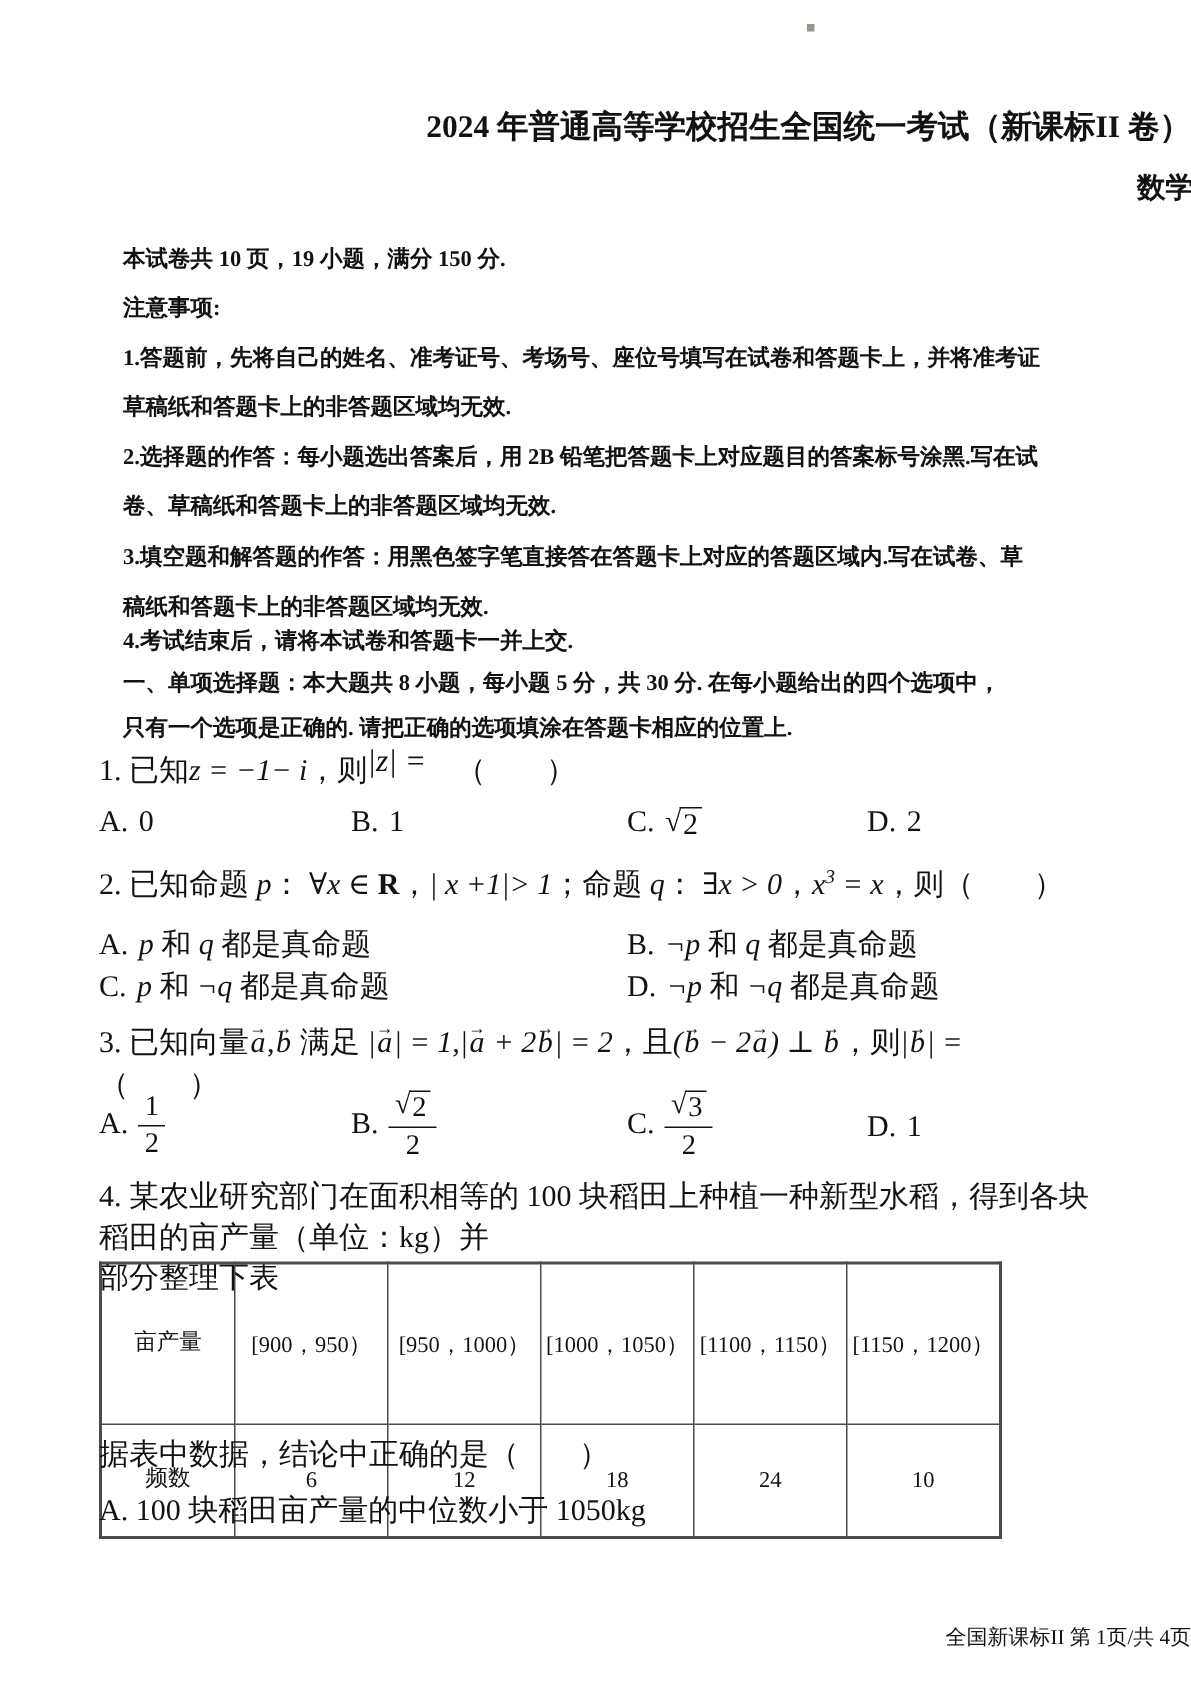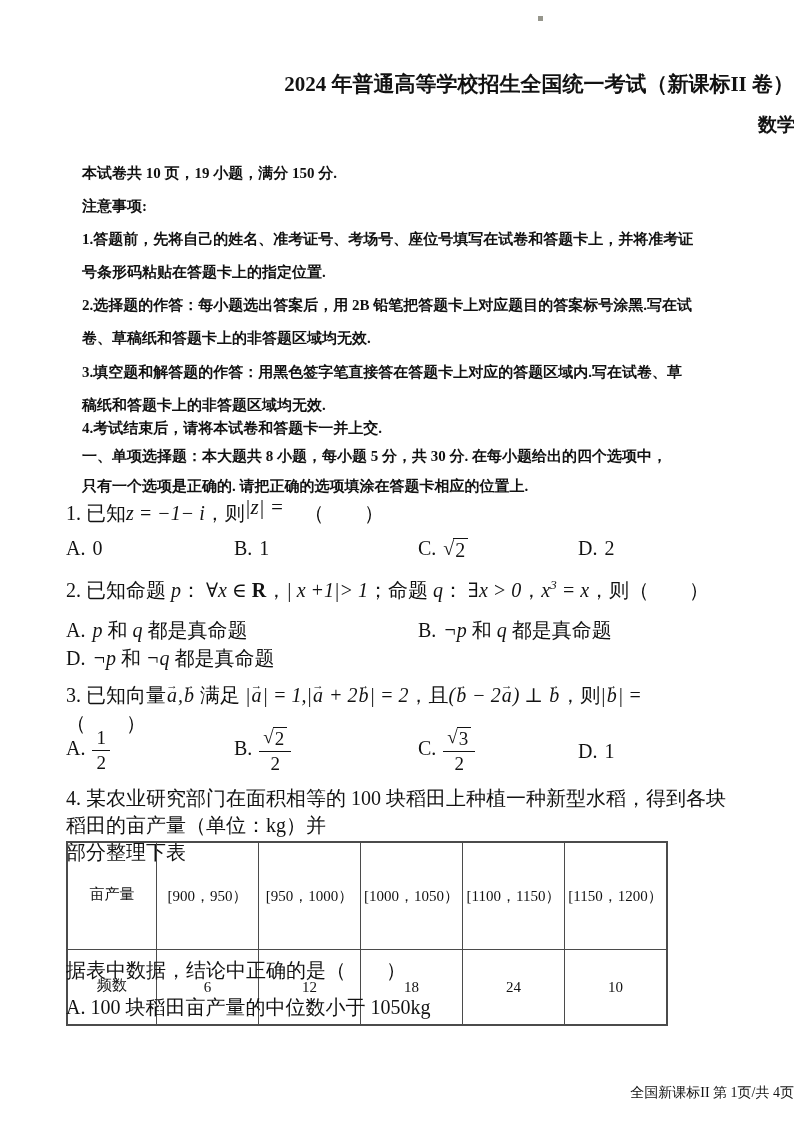--- a/index.html
+++ b/index.html
@@ -58,21 +58,21 @@
   <div class="dot"></div>
 
   <h1 class="abs center title">2024 年普通高等学校招生全国统一考试（新课标II 卷）</h1>
   <h2 class="abs center subject">数学</h2>
 
   <p class="abs b body15 lh30" style="top:142px">本试卷共 10 页，19 小题，满分 150 分.</p>
   <p class="abs b body15 lh30" style="top:175px">注意事项:</p>
 
   <div class="abs b body15" style="top:207px">
     <div>1.答题前，先将自己的姓名、准考证号、考场号、座位号填写在试卷和答题卡上，并将准考证</div>
-    <div>号条形码粘贴在答题卡上的指定位置.</div>
+    <div>草稿纸和答题卡上的非答题区域均无效.</div>
   </div>
   <div class="abs b body15" style="top:273px">
     <div>2.选择题的作答：每小题选出答案后，用 2B 铅笔把答题卡上对应题目的答案标号涂黑.写在试</div>
     <div>卷、草稿纸和答题卡上的非答题区域均无效.</div>
   </div>
   <div class="abs b body15" style="top:340px">
     <div>3.填空题和解答题的作答：用黑色签字笔直接答在答题卡上对应的答题区域内.写在试卷、草</div>
     <div>稿纸和答题卡上的非答题区域均无效.</div>
   </div>
   <div class="abs b body15 lh30" style="top:397px">
@@ -94,20 +94,21 @@
           </span></span></div>
     <div class="c4"><span class="lbl">D.</span><span>2</span></div>
   </div>
 
   <div class="abs qtext" style="top:578px">2. 已知命题 <span class="tk-i">p</span>： <span class="tk-i">∀x ∈ </span><span class="tk-b">R</span>，<span class="tk-i">| x +1|&gt; 1</span>；命题 <span class="tk-i">q</span>： <span class="tk-i">∃x &gt; 0</span>，<span class="tk-i">x</span><span class="tk-sup">3</span><span class="tk-i"> = x</span>，则（　　）</div>
   <div class="abs qtext row2" style="top:618px">
     <div class="ca"><span class="lbl">A.</span><span><span class="tk-i">p</span> 和 <span class="tk-i">q</span> 都是真命题</span></div>
     <div class="cb"><span class="lbl">B.</span><span><span class="tk-i">¬p</span> 和 <span class="tk-i">q</span> 都是真命题</span></div>
   </div>
   <div class="abs qtext row2" style="top:646px">
+    <div class="ca"><span class="lbl">C.</span><span><span class="tk-i">p</span> 和 <span class="tk-i">¬q</span> 都是真命题</span></div>
     <div class="cb"><span class="lbl">D.</span><span><span class="tk-i">¬p</span> 和 <span class="tk-i">¬q</span> 都是真命题</span></div>
   </div>
 
   <div class="abs qtext" style="top:681px;line-height:28px">3. 已知向量<span class="tk-vec">a</span><span class="tk-i">,</span><span class="tk-vec">b</span> 满足 <span class="tk-i">|</span><span class="tk-vec">a</span><span class="tk-i">| = 1,|</span><span class="tk-vec">a</span><span class="tk-i"> + 2</span><span class="tk-vec">b</span><span class="tk-i">| = 2</span>，且<span class="tk-i">(</span><span class="tk-vec">b</span><span class="tk-i"> − 2</span><span class="tk-vec">a</span><span class="tk-i">) ⊥ </span><span class="tk-vec">b</span>，则<span class="tk-i">|</span><span class="tk-vec">b</span><span class="tk-i">| =</span>　（　　）</div>
   <div class="abs qtext row4 mid" style="top:726px">
     <div class="c1"><span class="lbl">A.</span><span><span class="tk-frac"><span class="fn">1</span><span class="fd">2</span></span></span></div>
     <div class="c2"><span class="lbl">B.</span><span><span class="tk-frac"><span class="fn"><span class="tk-sqrt">
                 <span class="rs">√</span>
                 <span class="rb">2</span>
               </span></span><span class="fd">2</span></span></span></div>

